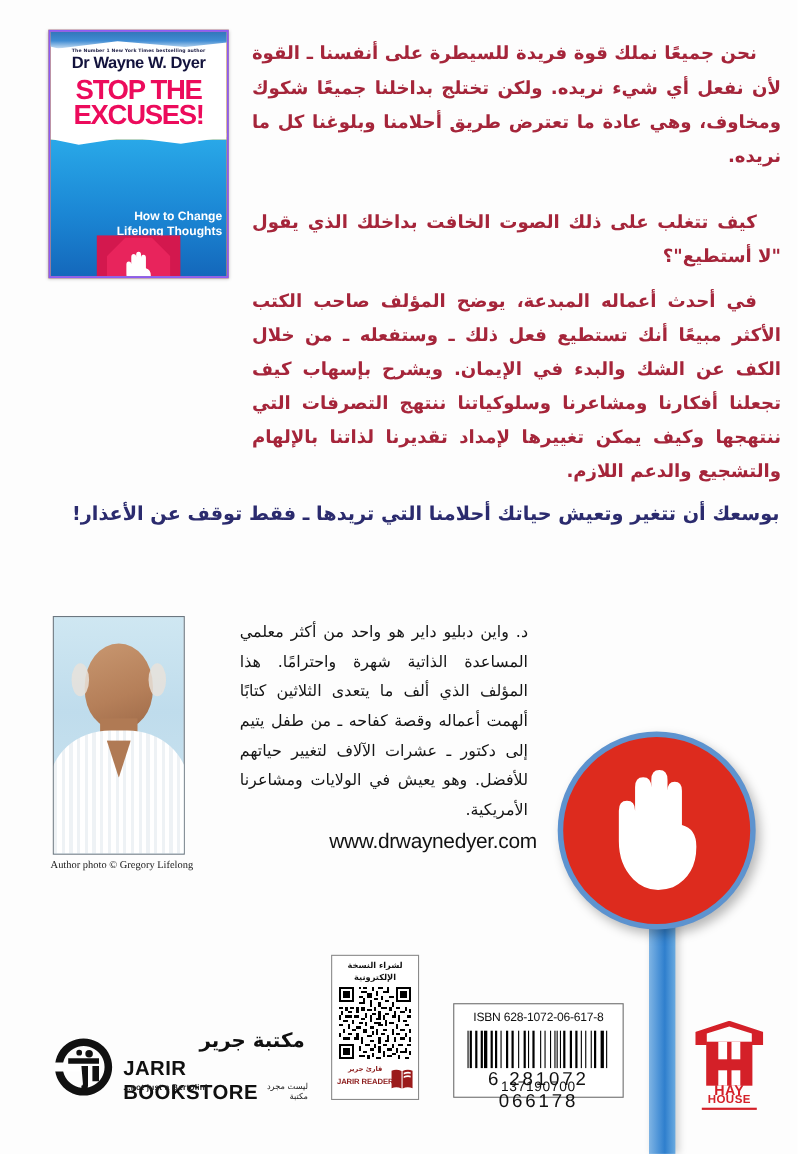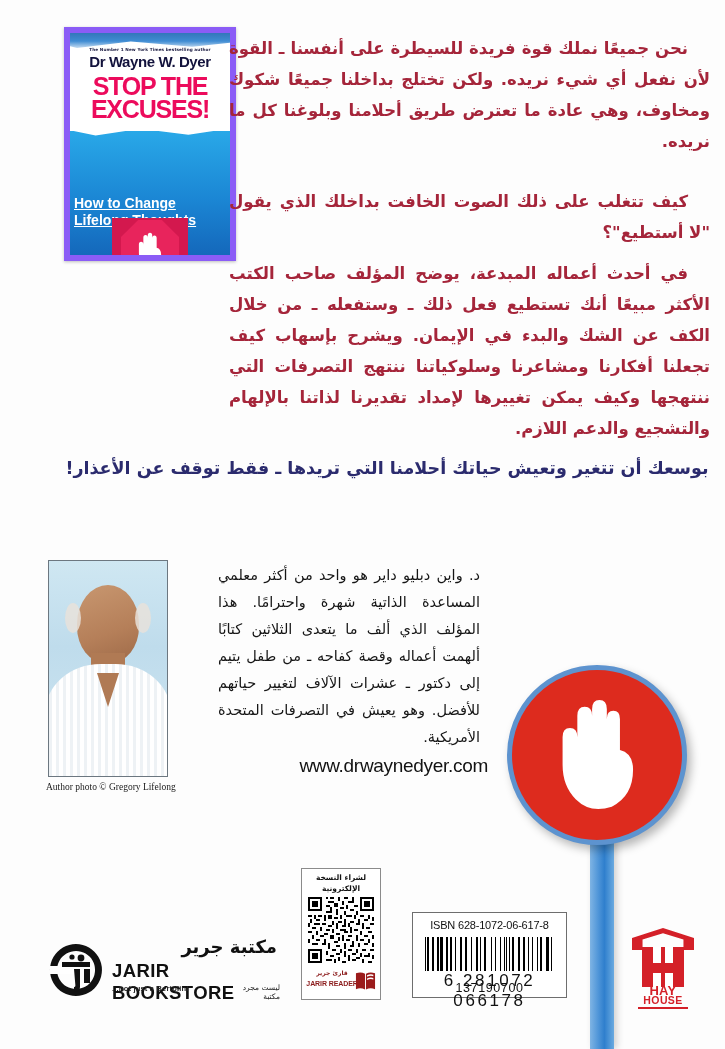--- a/index.html
+++ b/index.html
@@ -6,22 +6,22 @@
   body{
     width:725px;height:1049px;
     background:#ffffff;
     font-family:"DejaVu Sans","Liberation Sans",sans-serif;
     position:relative;overflow:hidden;
   }
   .page{position:absolute;inset:0;background:#fdfdfd;}
 
   
   .cover{
-    position:absolute;left:64px;top:27px;width:160px;height:222px;
-    background:#eab308;border:6px solid #8b5cf6;
+    position:absolute;left:44px;top:27px;width:160px;height:222px;
+    background:#eab308;border:2px solid #8b5cf6;
     box-shadow:0 1px 3px rgba(0,0,0,.25);
     overflow:hidden;
   }
   .cover-top{
     position:absolute;left:0;top:0;right:0;height:44%;
     background:#ffffff;
   }
   .cover-splash{
     position:absolute;left:-10%;top:-4%;width:120%;height:22%;
     background:linear-gradient(180deg,#1a5fa8 0%,#2f82cf 55%,#ffffff 100%);
@@ -49,24 +49,23 @@
     position:absolute;left:0;right:0;top:44%;bottom:0;
     background:linear-gradient(180deg,#29a8e8 0%,#1b86d4 55%,#1468bb 100%);
   }
   .cover-bottom:before{
     content:"";position:absolute;left:0;right:0;top:-6px;height:14px;
     background:#ffffff;
     clip-path:polygon(0 0,100% 0,100% 28%,74% 72%,44% 30%,16% 78%,0 40%);
   }
   .cover-sub{
     position:absolute;left:4px;right:4px;top:52%;
-    font-size:14px;font-weight:bold;color:#ffffff;
-    text-align:left;line-height:1.2;
-    font-family:"Liberation Sans",sans-serif;
-    text-decoration:underline;
+    font-size:11px;font-weight:bold;color:#ffffff;
+    text-align:right;line-height:1.2;
+    font-family:"Liberation Sans",sans-serif;
   }
   .cover-sign{
     position:absolute;left:50%;transform:translateX(-50%);
     top:70%;width:76px;height:62px;background:#d3184e;
   }
   .cover-oct{
     position:absolute;left:50%;top:50%;transform:translate(-50%,-50%);
     width:58px;height:58px;background:#e8245c;
     clip-path:polygon(30% 0,70% 0,100% 30%,100% 70%,70% 100%,30% 100%,0 70%,0 30%);
   }
@@ -293,21 +292,21 @@
       <div class="ph-head"></div>
       <div class="ph-hairL"></div>
       <div class="ph-hairR"></div>
       <div class="ph-neck"></div>
       <div class="ph-shirt"></div>
       <div class="ph-v"></div>
     </div>
   </div>
   <div class="photo-credit">Author photo © Gregory Lifelong</div>
 
-  <div class="bio rtl">د. واين دبليو داير هو واحد من أكثر معلمي المساعدة الذاتية شهرة واحترامًا. هذا المؤلف الذي ألف ما يتعدى الثلاثين كتابًا ألهمت أعماله وقصة كفاحه ـ من طفل يتيم إلى دكتور ـ عشرات الآلاف لتغيير حياتهم للأفضل. وهو يعيش في التصرفات المتحدة الأمريكية.</div>
+  <div class="bio rtl">د. واين دبليو داير هو واحد من أكثر معلمي المساعدة الذاتية شهرة واحترامًا. هذا المؤلف الذي ألف ما يتعدى الثلاثين كتابًا ألهمت أعماله وقصة كفاحه ـ من طفل يتيم إلى دكتور ـ عشرات الآلاف لتغيير حياتهم للأفضل. وهو يعيش في الولايات ومشاعرنا الأمريكية.</div>
   <div class="url">www.drwaynedyer.com</div>
 
   <div class="sign-wrap">
     <div class="sign-post"></div>
     <div class="sign-disc">
       <svg class="sign-hand" viewBox="0 0 60 72">
         <path d="M9 42 L9 25 Q9 19.5 13.5 19.5 Q18 19.5 18 25 L18 12 Q18 6.5 22.5 6.5 Q27 6.5 27 12 L27 8 Q27 2.5 31.5 2.5 Q36 2.5 36 8 L36 14 Q36 9 40 9 Q44 9 44 14 L44 33 Q52 35 52 45 Q52 61 39 67.5 Q26 72 17 63 Q9 55 9 42 Z" fill="#ffffff"></path>
       </svg>
     </div>
   </div>

